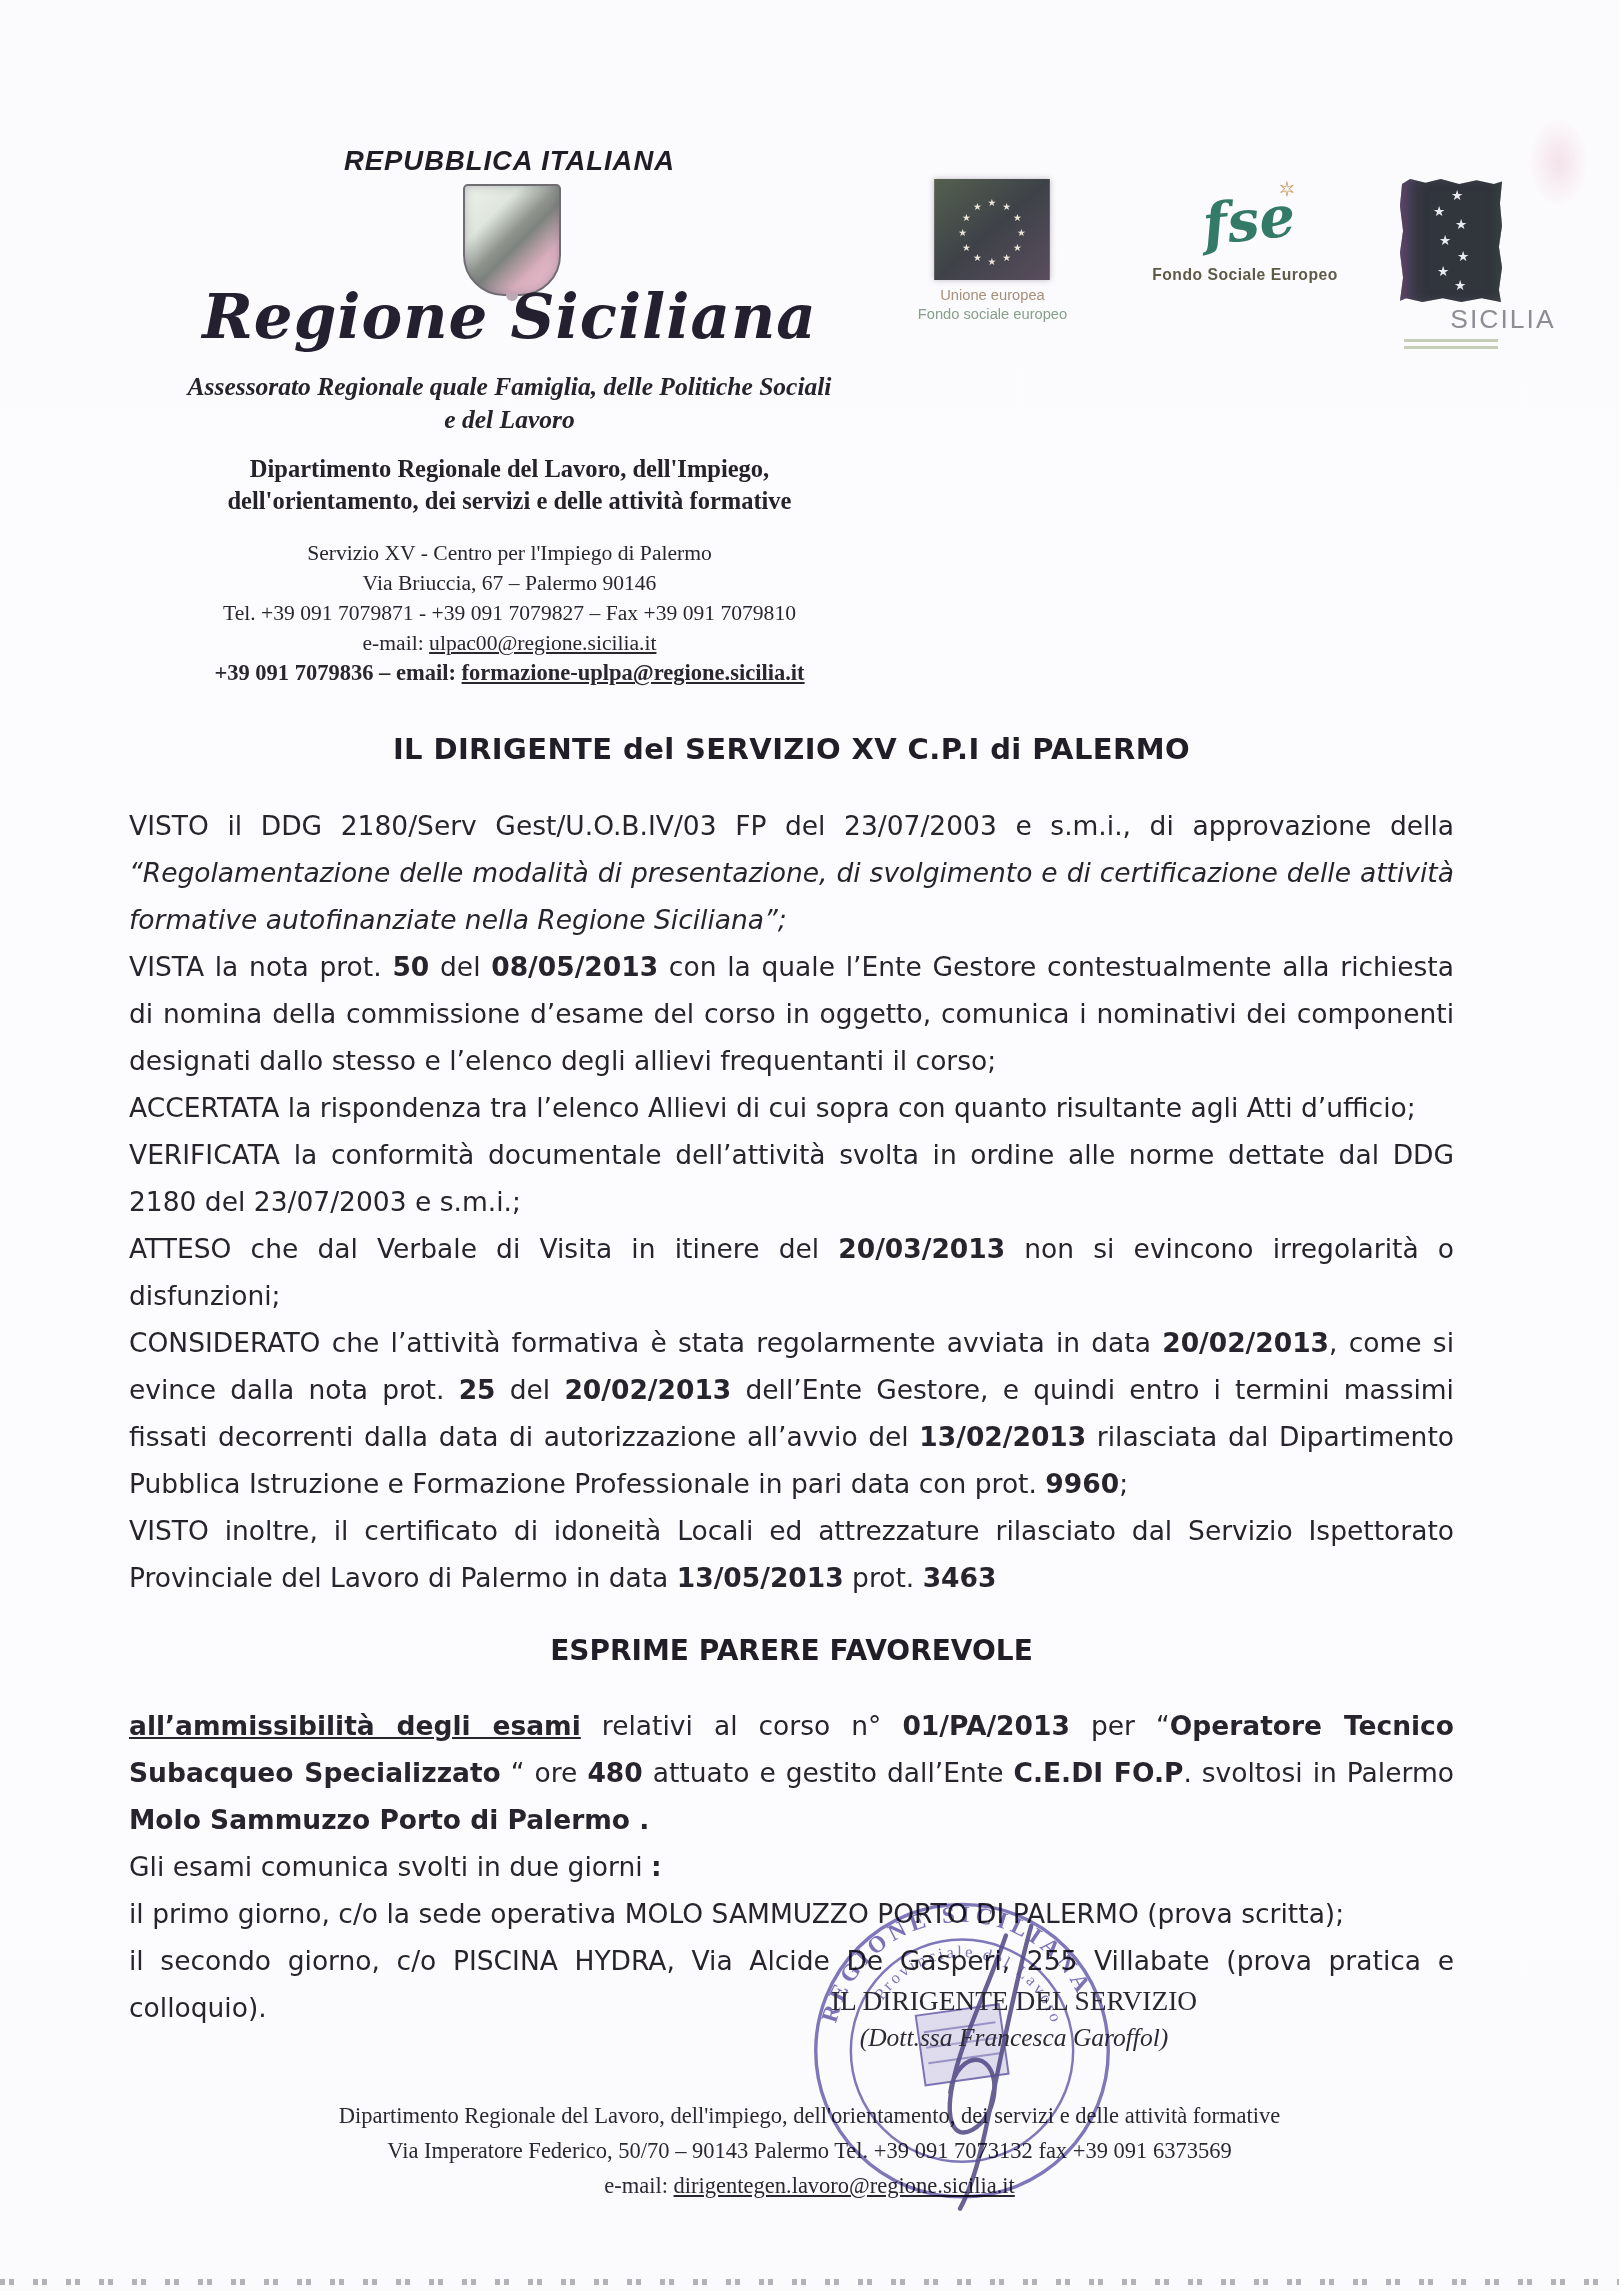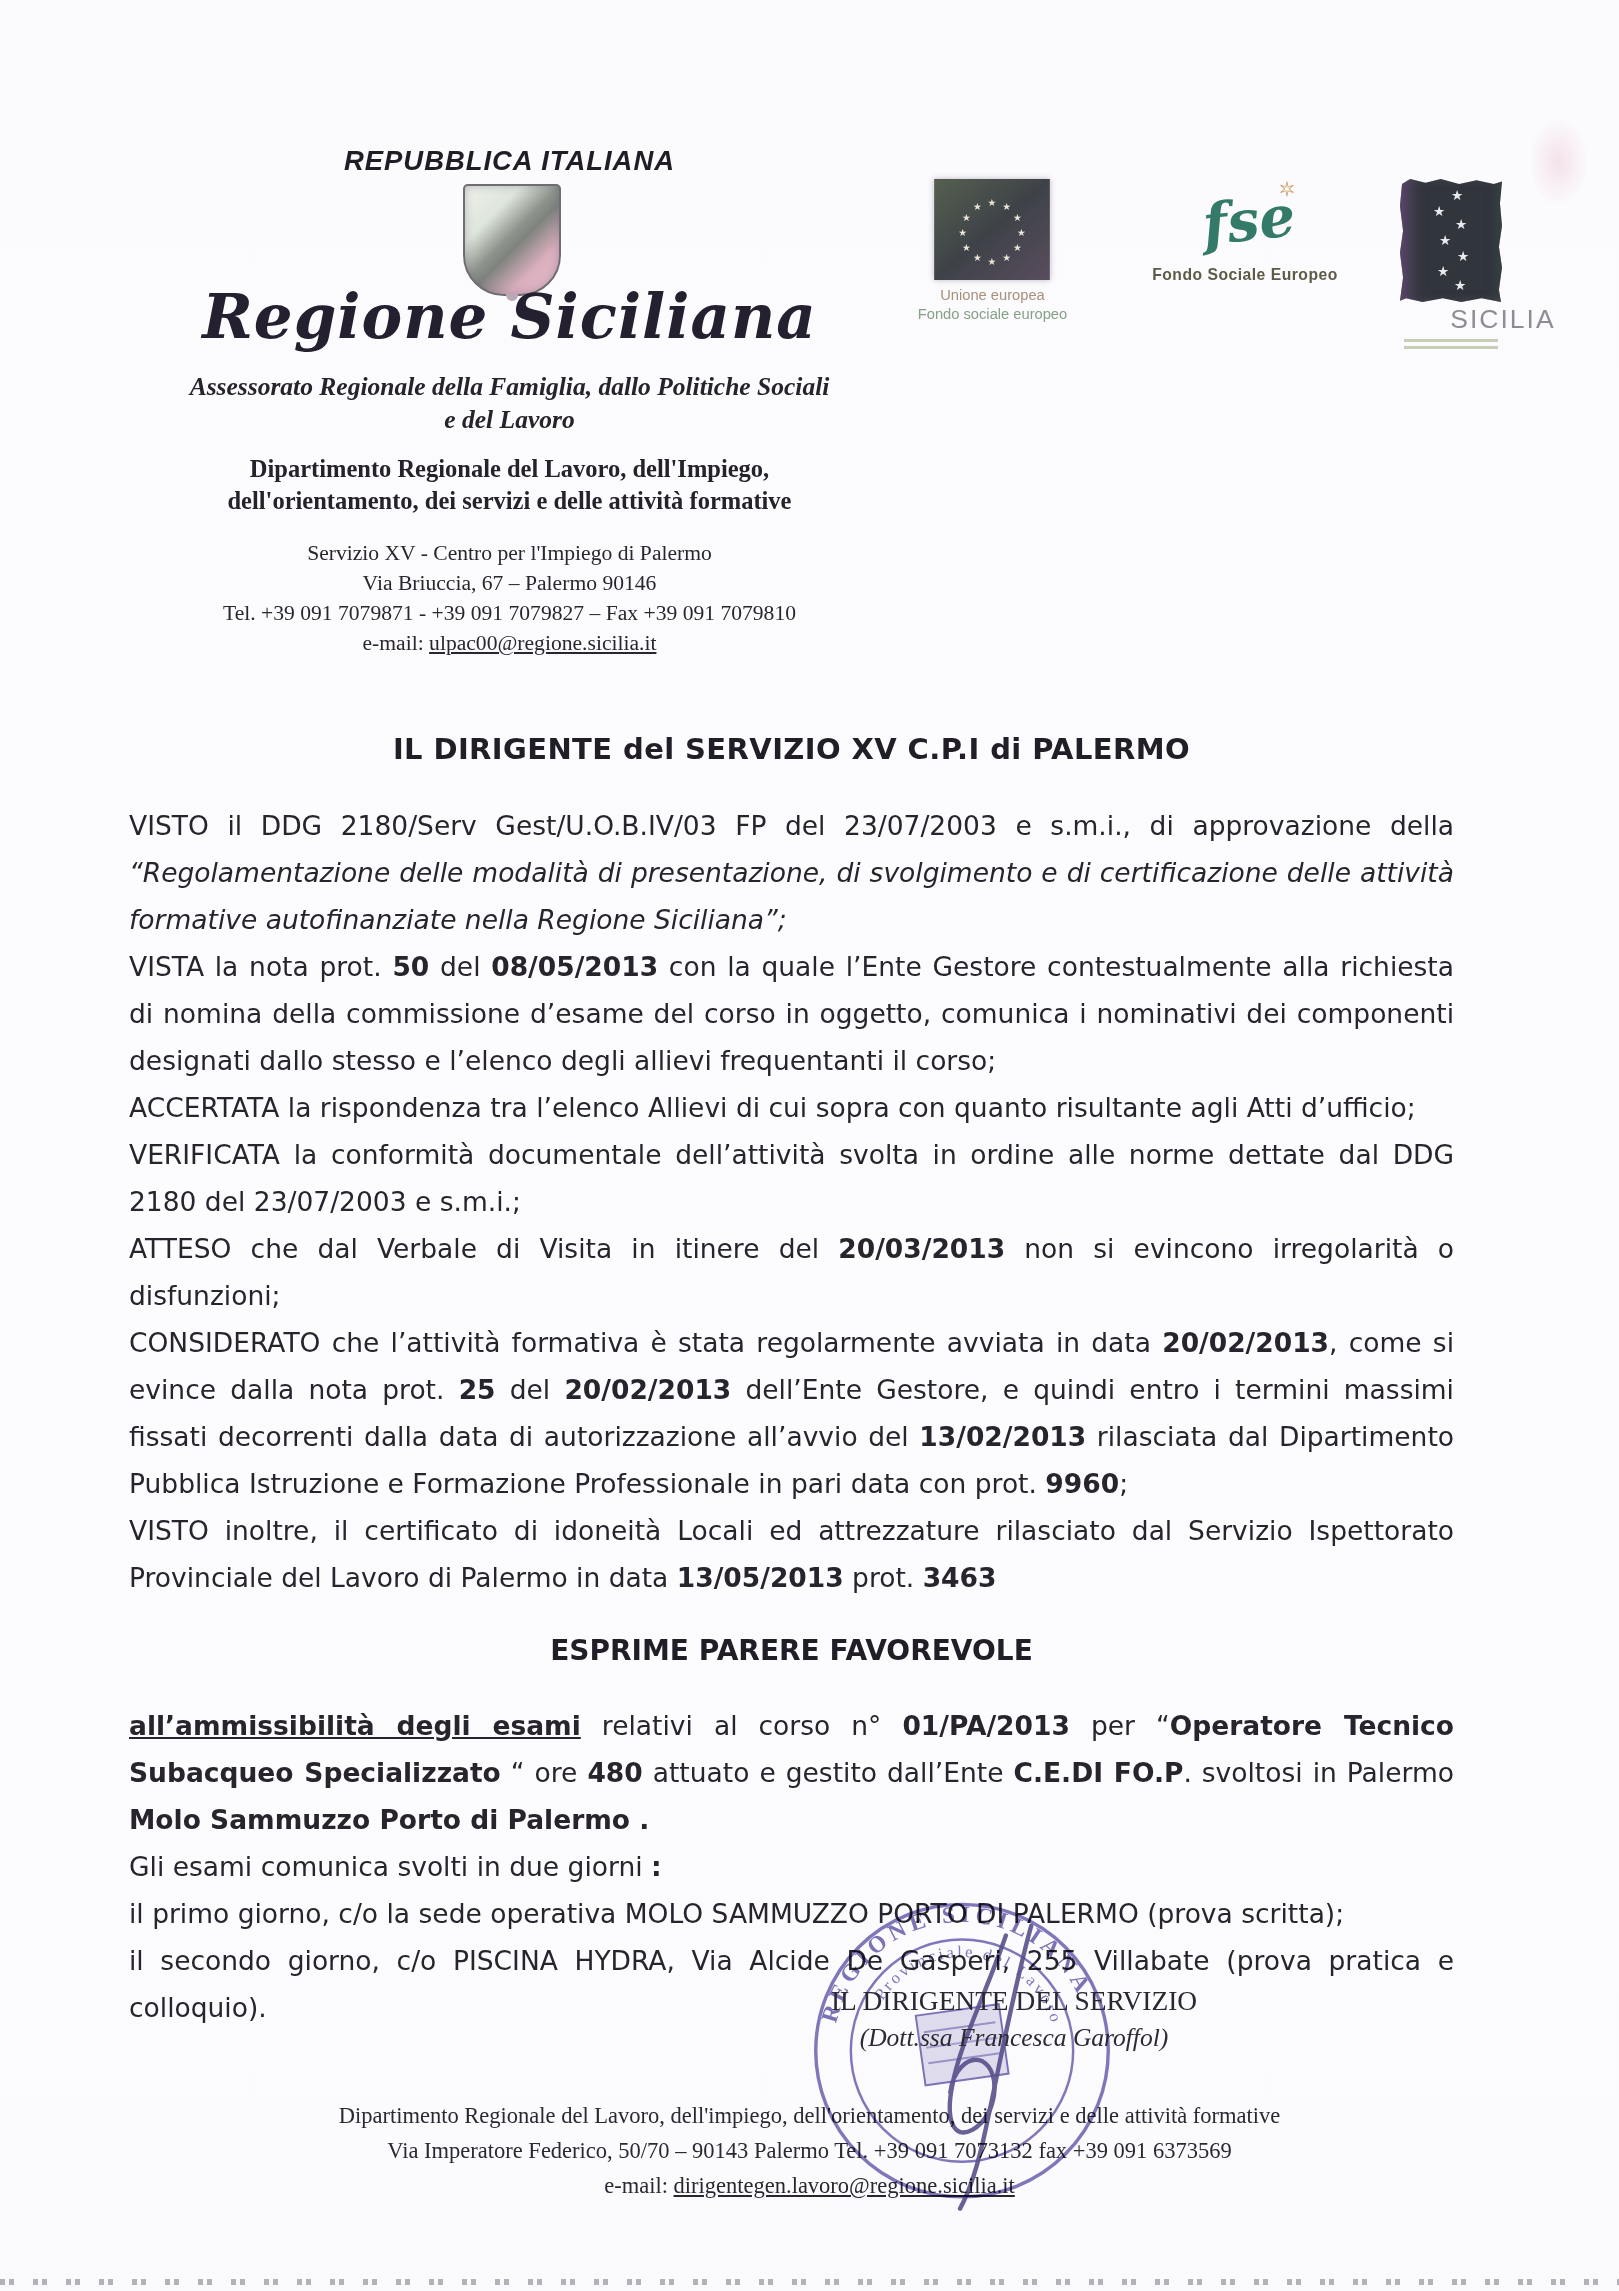--- a/index.html
+++ b/index.html
@@ -93,32 +93,33 @@
 
 <div class="page">
 
   <div class="smudge"></div>
 
   <div class="hdr-col">
     <div class="republic">REPUBBLICA ITALIANA</div>
     <div class="coat"></div>
     <div class="region-title">Regione Siciliana</div>
     <div class="assessorato">
-      <div>Assessorato Regionale della Famiglia, dallo Politiche Sociali</div>
+      <div>Assessorato Regionale quale Famiglia, delle Politiche Sociali</div>
       <div>e del Lavoro</div>
     </div>
     <div class="dipartimento">
       <div>Dipartimento Regionale del Lavoro, dell'Impiego,</div>
       <div>dell'orientamento, dei servizi e delle attività formative</div>
     </div>
     <div class="contact">
       <div>Servizio XV - Centro per l'Impiego di Palermo</div>
       <div>Via Briuccia, 67 – Palermo 90146</div>
       <div>Tel. +39 091 7079871 - +39 091 7079827 – Fax +39 091 7079810</div>
       <div><span>e-mail: </span><a class="doc-link">ulpac00@regione.sicilia.it</a></div>
+      <div class="bold-line"><span>+39 091 7079836 – email: </span><a class="doc-link">formazione-uplpa@regione.sicilia.it</a></div>
     </div>
   </div>
 
   <svg class="eu-logo" viewBox="0 0 118 103">
     <defs>
       <linearGradient id="eug" x1="0" y1="0" x2="1" y2="1">
         <stop offset="0" stop-color="#55604f"></stop>
           <stop offset=".5" stop-color="#3e4248"></stop>
           <stop offset="1" stop-color="#5a4d5e"></stop>
       </linearGradient>

